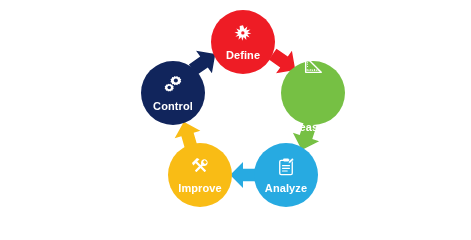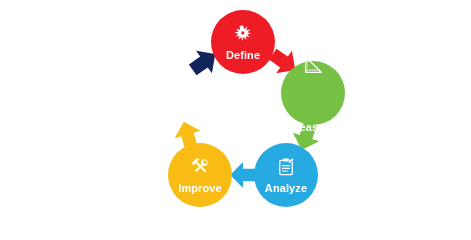--- a/index.html
+++ b/index.html
@@ -142,14 +142,31 @@
         <g transform="rotate(45 12 12)">
           <rect x="10.7" y="6.6" width="2.6" height="13.4" rx="0.7"></rect>
           <path d="M12 2.0 a3.8 3.8 0 0 1 2.6 6.6 l-0.6 0.7 h-4 l-0.6 -0.7 A3.8 3.8 0 0 1 12 2.0 Z
                    M10.2 3.4 l0 2.5 l1.1 0.9 l1.5 0 l1.1 -0.9 l0 -2.5 Z"></path>
         </g>
       </svg>
     </span>
     <span class="node-label">Improve</span>
   </div>
 
+  <div class="node" style="left:141px; top:61px; width:64px; height:64px; background:#11255c;">
+    <span class="node-icon">
+      <svg width="21" height="21" viewBox="0 0 24 24" fill="#ffffff">
+        <path d="M16.2 2.2 l1.0 1.4 l1.7 -0.2 l0.5 1.7 l1.5 0.9 l-0.8 1.5 l0.8 1.5 l-1.5 0.9
+                 l-0.5 1.7 l-1.7 -0.2 l-1.0 1.4 l-1.5 -0.8 l-1.5 0.8 l-1.0 -1.4 l-1.7 0.2
+                 l-0.5 -1.7 l-1.5 -0.9 l0.8 -1.5 l-0.8 -1.5 l1.5 -0.9 l0.5 -1.7 l1.7 0.2
+                 l1.0 -1.4 l1.5 0.8 Z"></path>
+        <circle cx="14.7" cy="7.5" r="2.3" fill="#11255c"></circle>
+        <path d="M8.4 11.0 l0.9 1.2 l1.4 -0.2 l0.4 1.4 l1.2 0.8 l-0.6 1.3 l0.6 1.3 l-1.2 0.8
+                 l-0.4 1.4 l-1.4 -0.2 l-0.9 1.2 l-1.3 -0.7 l-1.3 0.7 l-0.9 -1.2 l-1.4 0.2
+                 l-0.4 -1.4 l-1.2 -0.8 l0.6 -1.3 l-0.6 -1.3 l1.2 -0.8 l0.4 -1.4 l1.4 0.2
+                 l0.9 -1.2 l1.3 0.7 Z"></path>
+        <circle cx="7.1" cy="15.5" r="2.0" fill="#11255c"></circle>
+      </svg>
+    </span>
+    <span class="node-label">Control</span>
+  </div>
 
 </div>
 
 </body></html>

